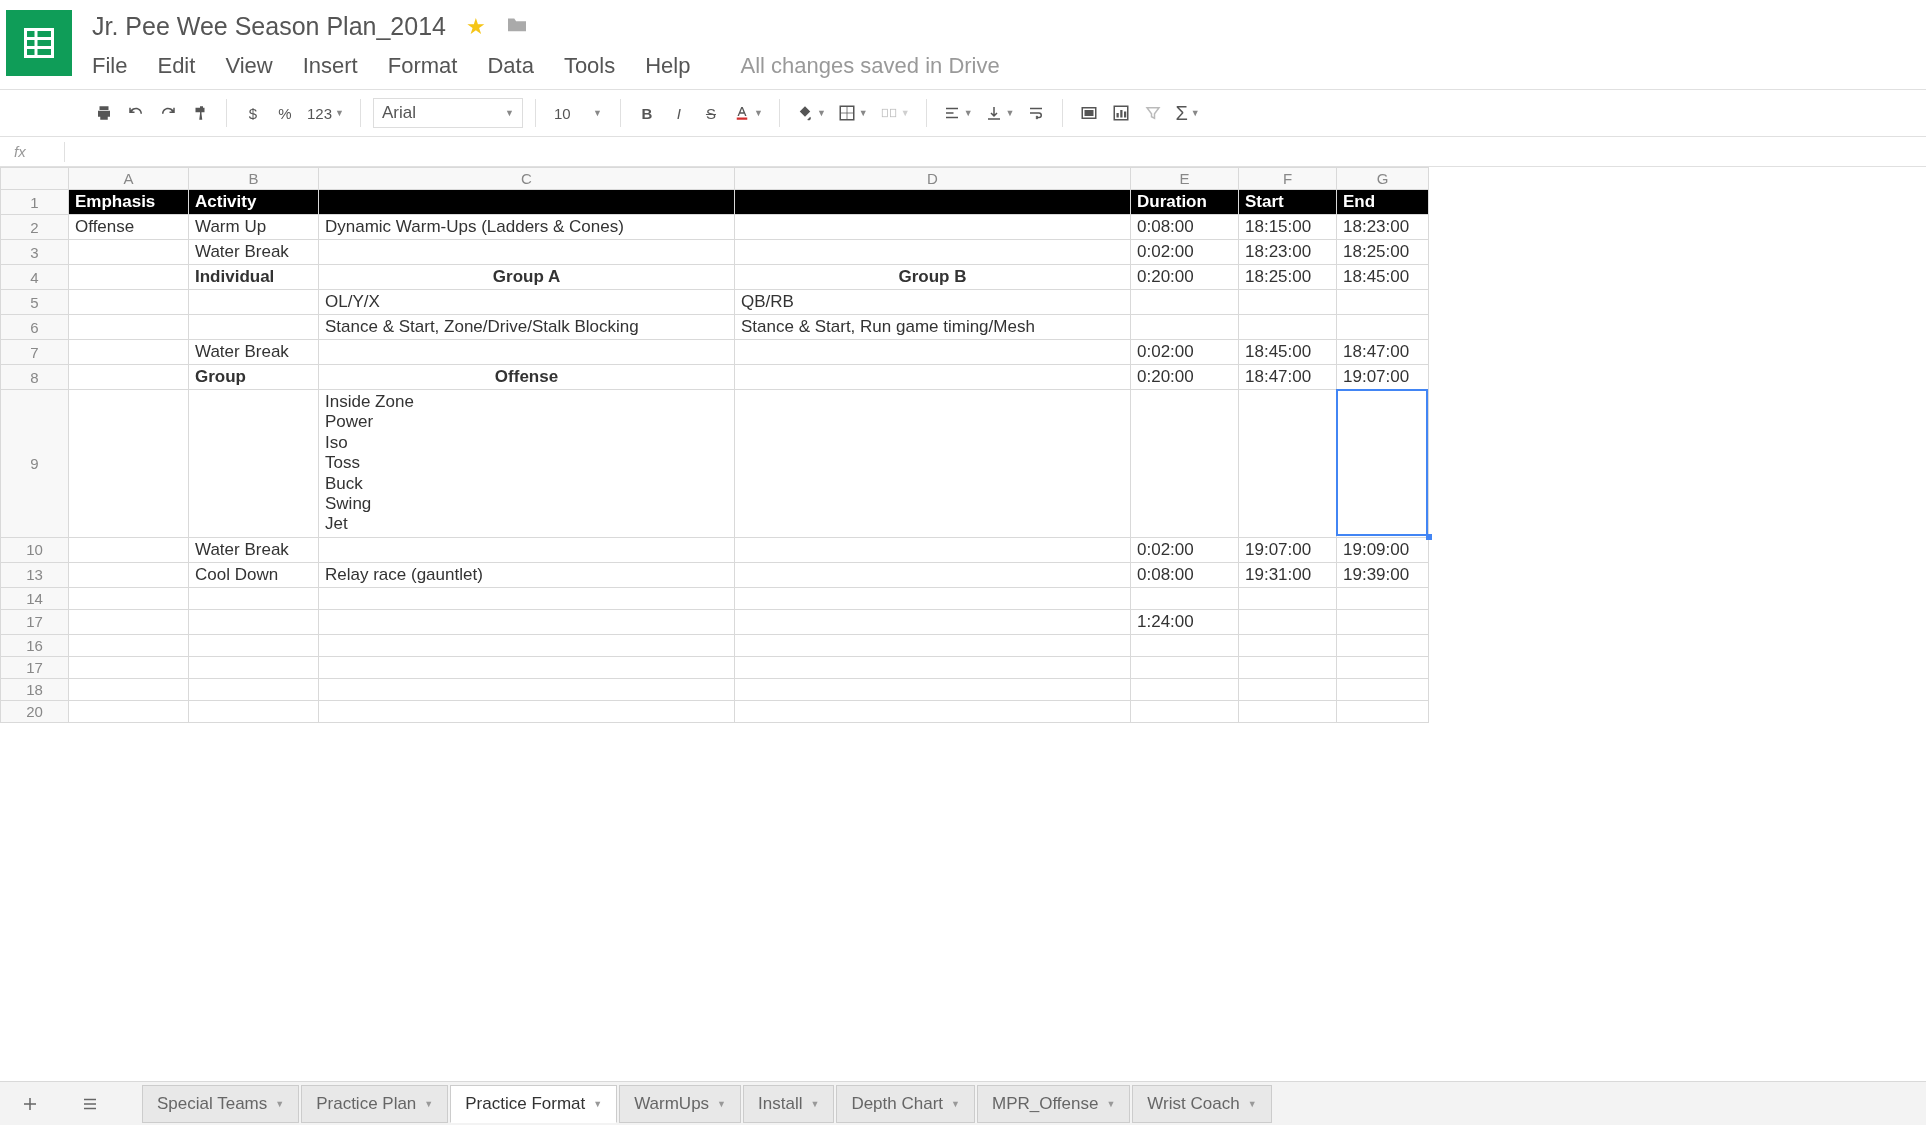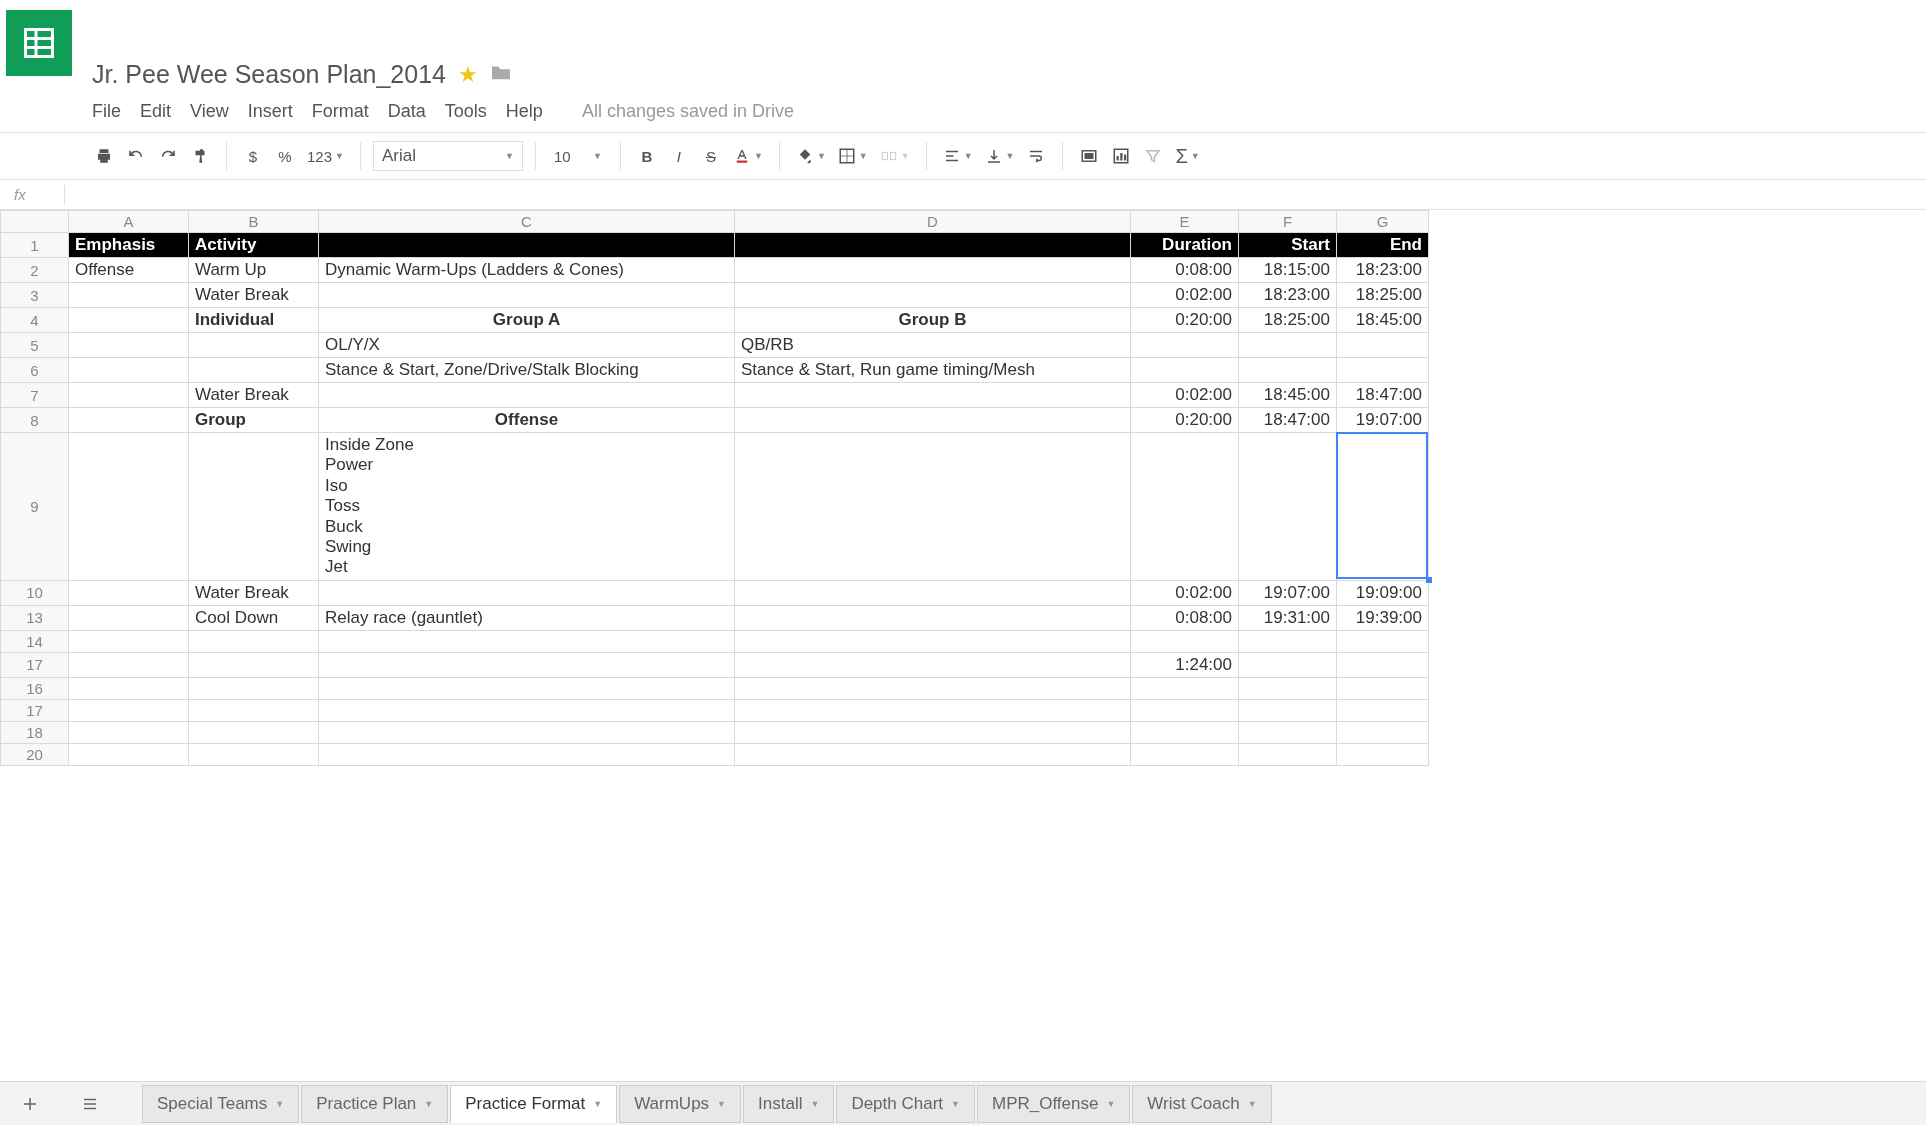--- a/index.html
+++ b/index.html
@@ -26,35 +26,34 @@
     align-items: center;
     justify-content: center;
     margin-right: 20px;
     margin-left: 6px;
   }
   .logo svg { width: 36px; height: 36px; }
   .title-area { padding-top: 2px; }
   .doc-title-row {
     display: flex;
     align-items: center;
-    gap: 12px;
-    margin-top: 48px;
+    gap: 20px;
   }
   .doc-title {
     font-size: 25px;
     color: #555;
     font-weight: 400;
   }
   .star { color: #f5c518; font-size: 22px; }
   .folder { color: #999; font-size: 20px; }
   .menubar {
     display: flex;
-    gap: 19px;
+    gap: 30px;
     margin-top: 12px;
-    font-size: 18px;
+    font-size: 22px;
     color: #555;
     align-items: center;
   }
   .menu-item { cursor: pointer; }
   .save-status { color: #999; margin-left: 20px; }
   .toolbar {
     display: flex;
     align-items: center;
     height: 48px;
     border-top: 1px solid #e0e0e0;
@@ -156,21 +155,21 @@
     text-align: center;
     font-size: 15px;
   }
   tr.hdr td.data {
     background: #000;
     color: #fff;
     font-weight: 700;
   }
   td.bold { font-weight: 700; }
   td.center { text-align: center; }
-  td.right { text-align: right; }
+  td.right { }
   td.multiline {
     white-space: pre-line;
     vertical-align: top;
     padding-top: 2px;
     padding-bottom: 2px;
     line-height: 1.2;
   }
   tr.tall td { height: 138px; }
   .selected-cell {
     position: absolute;

